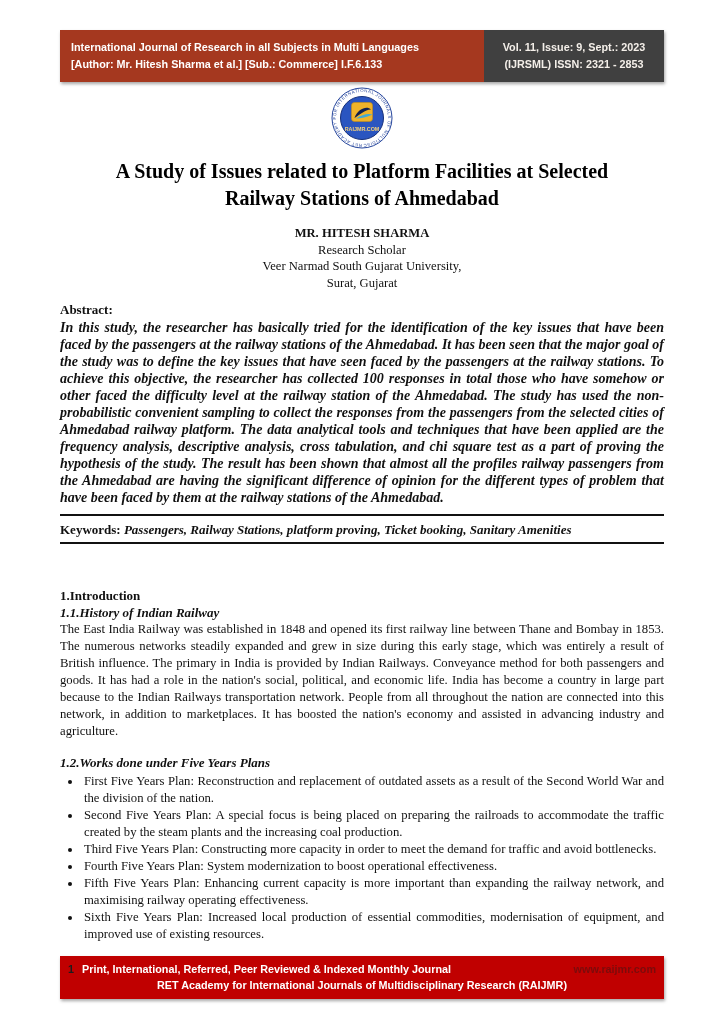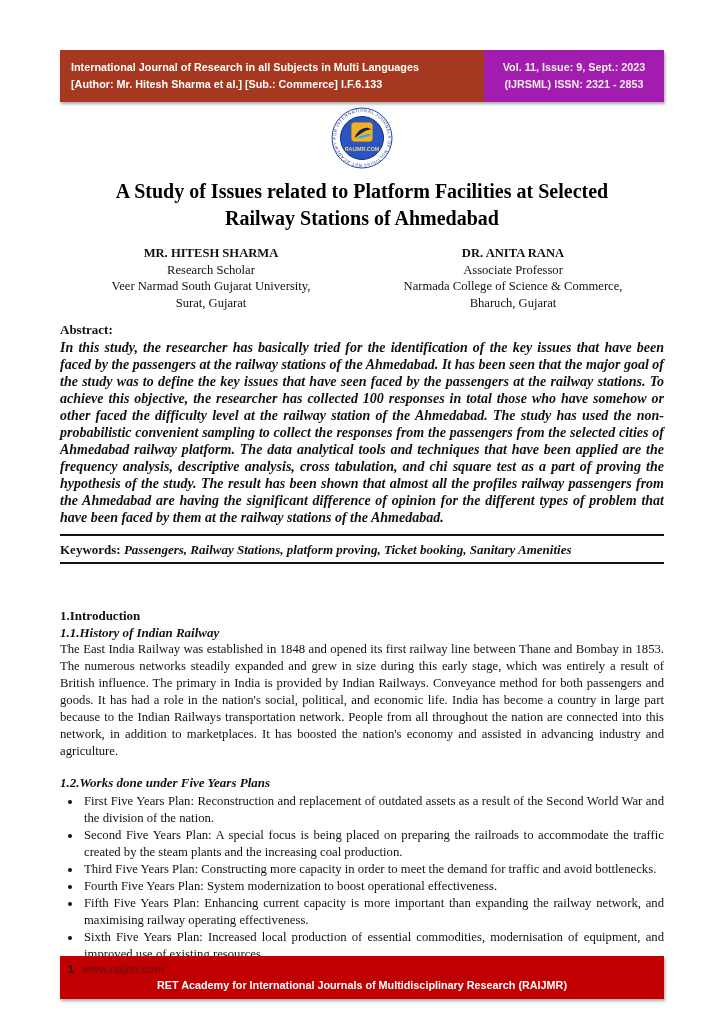--- a/index.html
+++ b/index.html
@@ -4,28 +4,28 @@
 <style>
   * { margin:0; padding:0; box-sizing:border-box; }
   html,body { background:#e8e8e8; }
   .page {
     width:724px; height:1024px; background:#ffffff; margin:0 auto;
     font-family:"Liberation Serif", serif; color:#111; overflow:hidden; position:relative;
   }
   .content { padding:30px 60px 0 60px; }
 
   
-  .hdr { display:flex; width:604px; box-shadow:1px 2px 3px rgba(0,0,0,.35);margin-top:20px; }
+  .hdr { display:flex; width:604px; box-shadow:1px 2px 3px rgba(0,0,0,.35); }
   .hdr-left {
     width:424px; background:#a5381f; color:#ffffff;
     font-family:"Liberation Sans", sans-serif; font-weight:bold;
     font-size:10.8px; line-height:17px; padding:9px 10px 9px 11px;
   }
   .hdr-right {
-    width:180px; background:#a21caf; color:#f4efe9; text-align:center;
+    width:180px; background:#404040; color:#f4efe9; text-align:center;
     font-family:"Liberation Sans", sans-serif; font-weight:bold;
     font-size:10.8px; line-height:17px; padding:9px 4px;
   }
 
   
   .logo-row { text-align:center; margin-top:5px; height:64px; }
 
   
   .title {
     text-align:center; font-weight:bold; font-size:20px; line-height:27px;
@@ -113,26 +113,20 @@
       <span>Railway Stations of Ahmedabad</span>
     </h1>
 
     <div class="authors">
       <div class="author">
         <div class="name">MR. HITESH SHARMA</div>
         <div>Research Scholar</div>
         <div>Veer Narmad South Gujarat University,</div>
         <div>Surat, Gujarat</div>
       </div>
-      <div class="author">
-        <div class="name">DR. ANITA RANA</div>
-        <div>Associate Professor</div>
-        <div>Narmada College of Science &amp; Commerce,</div>
-        <div>Bharuch, Gujarat</div>
-      </div>
     </div>
 
     <div class="abstract">
       <div class="sec-label">Abstract:</div>
       <p>In this study, the researcher has basically tried for the identification of the key issues that have been faced by the passengers at the railway stations of the Ahmedabad. It has been seen that the major goal of the study was to define the key issues that have seen faced by the passengers at the railway stations. To achieve this objective, the researcher has collected 100 responses in total those who have somehow or other faced the difficulty level at the railway station of the Ahmedabad. The study has used the non-probabilistic convenient sampling to collect the responses from the passengers from the selected cities of Ahmedabad railway platform. The data analytical tools and techniques that have been applied are the frequency analysis, descriptive analysis, cross tabulation, and chi square test as a part of proving the hypothesis of the study. The result has been shown that almost all the profiles railway passengers from the Ahmedabad are having the significant difference of opinion for the different types of problem that have been faced by them at the railway stations of the Ahmedabad.</p>
     </div>
 
     <hr class="rule">
     <div class="keywords">
       <span class="kw-label">Keywords:</span><span class="kw-text"> Passengers, Railway Stations, platform proving, Ticket booking, Sanitary Amenities</span>
@@ -154,17 +148,18 @@
         <li>Fourth Five Years Plan: System modernization to boost operational effectiveness.</li>
         <li>Fifth Five Years Plan: Enhancing current capacity is more important than expanding the railway network, and maximising railway operating effectiveness.</li>
         <li>Sixth Five Years Plan: Increased local production of essential commodities, modernisation of equipment, and improved use of existing resources.</li>
       </ul>
     </div>
   </div>
 
   <div class="footer">
     <div class="row1">
       <span class="pagenum">1</span>
+      <span class="f-line1">Print, International, Referred, Peer Reviewed &amp; Indexed Monthly Journal</span>
       <span class="website">www.raijmr.com</span>
     </div>
     <div class="f-line2">RET Academy for International Journals of Multidisciplinary Research (RAIJMR)</div>
   </div>
 </div>
 
 </body></html>

